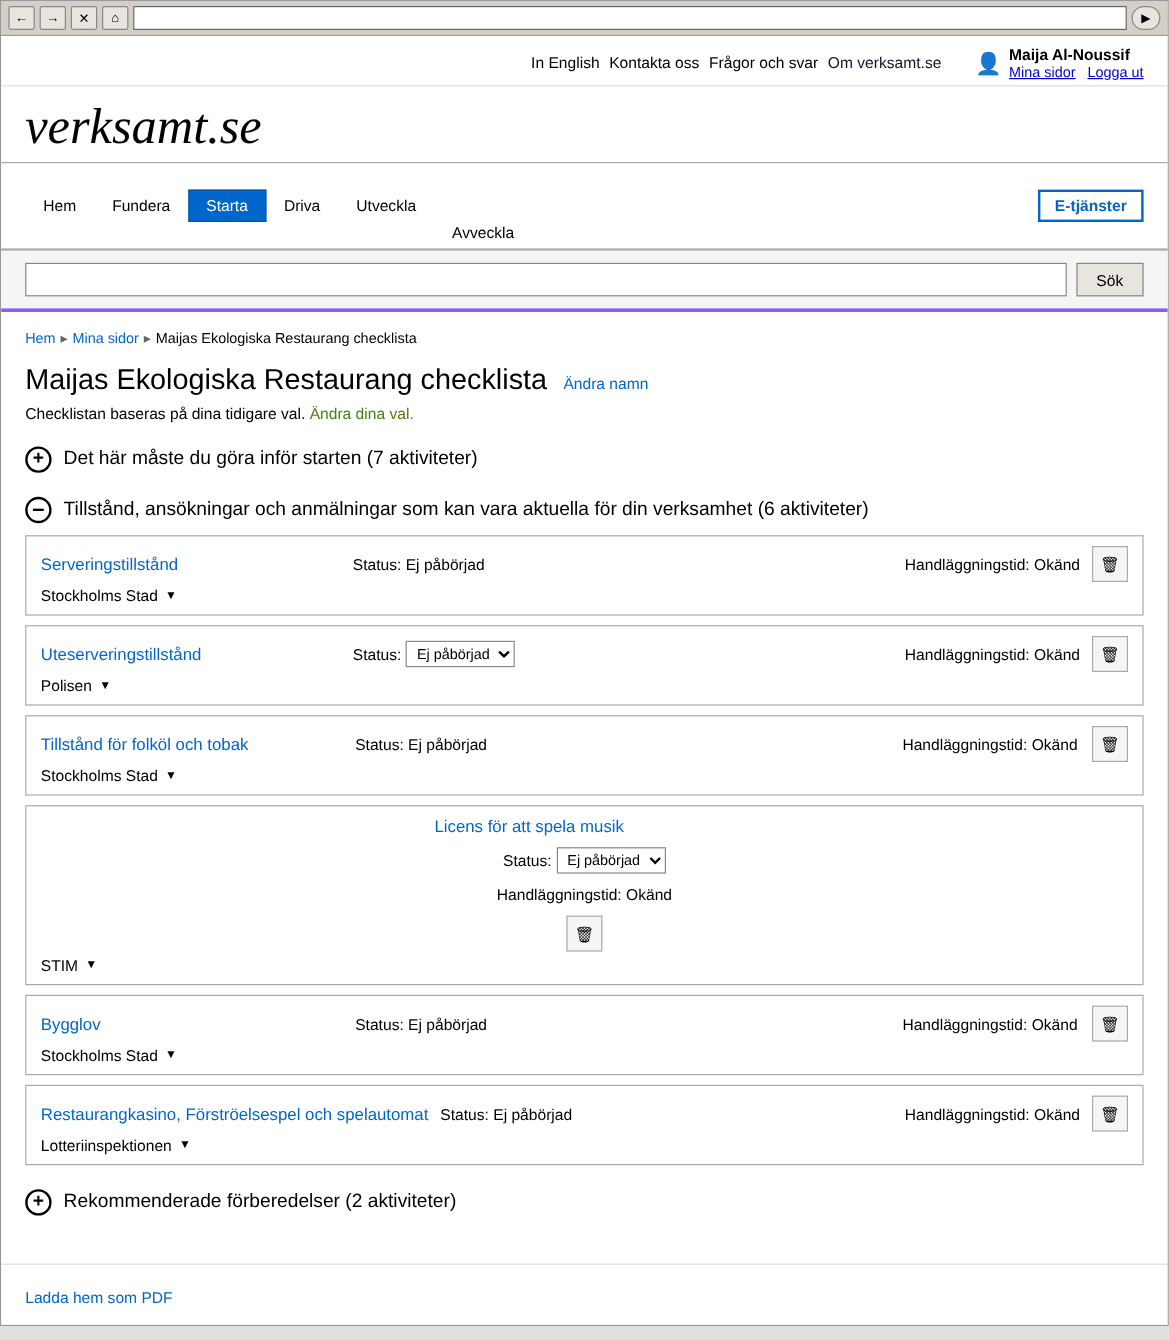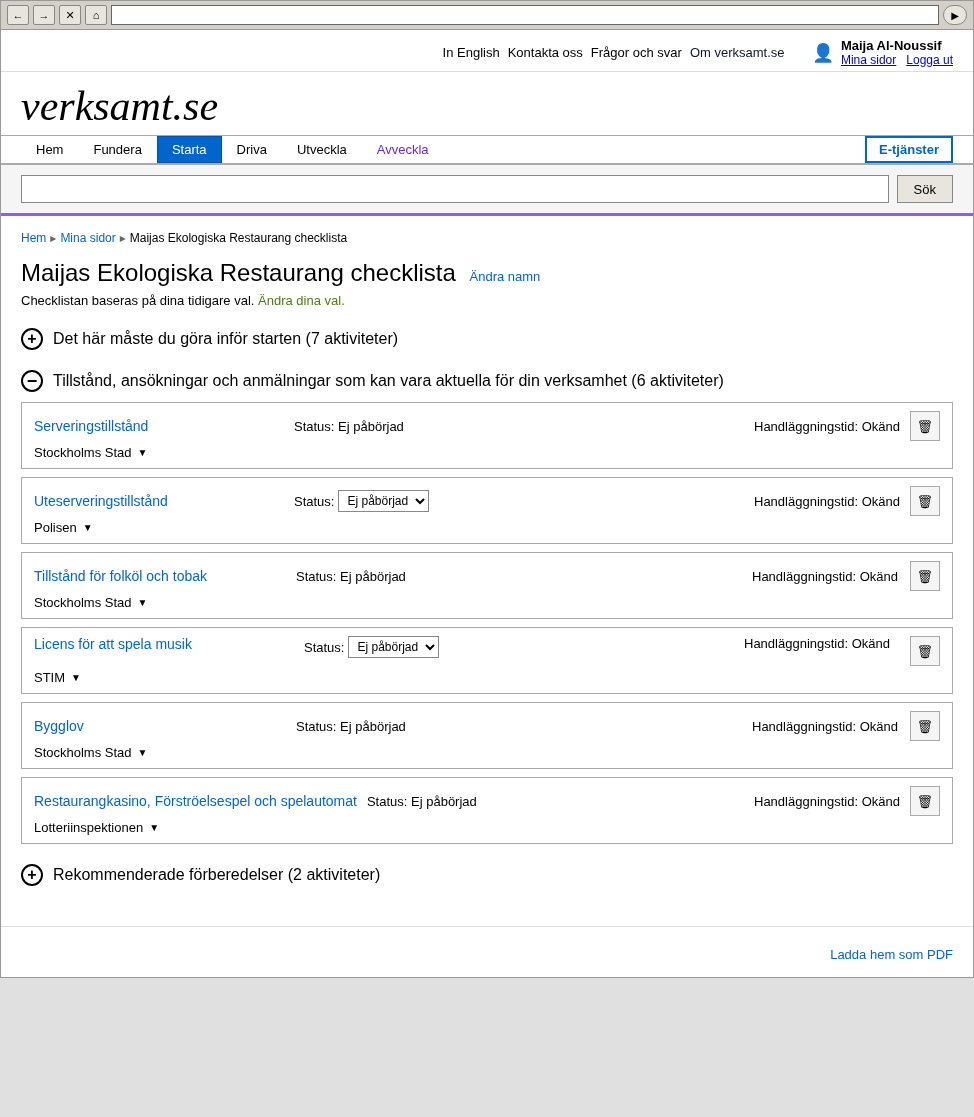--- a/index.html
+++ b/index.html
@@ -79,21 +79,21 @@
         <span>verksamt.se</span>
       </div>
     </div>
 
     <div style="display:flex;align-items:center;padding:0 20px;border-top:1px solid #aaa;border-bottom:2px solid #aaa;margin-top:5px;">
       <a href="#" style="display:inline-block;padding:5px 14px;font-size:13px;text-decoration:none;color:#000;border:1px solid transparent;">Hem</a>
       <a href="#" style="display:inline-block;padding:5px 14px;font-size:13px;text-decoration:none;color:#000;border:1px solid transparent;">Fundera</a>
       <a href="#" style="display:inline-block;padding:5px 14px;font-size:13px;text-decoration:none;color:#fff;background:#0066cc;border:1px solid #0055aa;">Starta</a>
       <a href="#" style="display:inline-block;padding:5px 14px;font-size:13px;text-decoration:none;color:#000;border:1px solid transparent;">Driva</a>
       <a href="#" style="display:inline-block;padding:5px 14px;font-size:13px;text-decoration:none;color:#000;border:1px solid transparent;">Utveckla</a>
-      <a href="#" style="display:inline-block;padding:5px 14px;font-size:13px;text-decoration:none;color:#6d28d9;border:1px solid transparent;">Avveckla</a>
+      <a href="#" style="display:inline-block;padding:5px 14px;font-size:13px;text-decoration:none;color:#000000;border:1px solid transparent;margin-top:44px;">Avveckla</a>
       <div style="flex:1;"></div>
       <button style="padding:4px 12px;background:#fff;border:2px solid #0066cc;color:#0066cc;font-size:13px;cursor:pointer;font-weight:bold;">E-tjänster</button>
     </div>
 
     <div style="display:flex;align-items:center;padding:10px 20px;border-bottom:3px solid #8b5cf6;background:#f5f5f5;">
       <input type="text" class="search-input" style="flex: 1 1 0%; height: 28px; border: 1px solid rgb(136, 136, 136); padding: 3px 8px; font-size: 13px; background: rgb(255, 255, 255);">
       <button style="margin-left:8px;padding:4px 16px;height:28px;background:#e8e4de;border:1px solid #888;font-size:13px;cursor:pointer;">Sök</button>
     </div>
 
     <div class="main-content">
@@ -169,21 +169,21 @@
           <div style="font-size:13px;">Handläggningstid: Okänd</div>
           <div class="trash-icon" style="width:30px;height:30px;display:flex;align-items:center;justify-content:center;cursor:pointer;border:1px solid #aaa;background:#f5f5f5;">🗑</div>
         </div>
         <div class="activity-sub" style="display:flex;align-items:center;gap:6px;margin-top:4px;font-size:13px;">
           <span>Stockholms Stad</span>
           <span style="font-size:10px;cursor:pointer;">▼</span>
         </div>
       </div>
 
       <div class="activity-item">
-        <div class="activity-row" style="display:flex;align-items:flex-start;gap:20px;">
+        <div class="activity-row" style="display:flex;align-items:center;gap:10px;flex-direction:column;">
           <a href="#" style="color:#0066cc;text-decoration:none;font-size:14px;min-width:250px;">Licens för att spela musik</a>
           <div class="status-area" style="flex:1;display:flex;align-items:center;gap:4px;font-size:13px;">
             <span>Status:</span>
             <select style="padding:2px 4px;border:1px solid #888;font-size:12px;background:#fff;">
               <option>Ej påbörjad</option>
               <option>Pågående</option>
               <option>Klar</option>
             </select>
           </div>
           <div style="font-size:13px;">Handläggningstid: Okänd</div>
@@ -225,18 +225,18 @@
         </div>
       </div>
 
       <div class="section-header" style="margin-top:20px;">
         <div class="section-icon" style="border:2px solid #000;border-radius:50%;width:22px;height:22px;display:flex;align-items:center;justify-content:center;font-size:16px;font-weight:bold;flex-shrink:0;">+</div>
         <span style="font-size:16px;">Rekommenderade förberedelser (2 aktiviteter)</span>
       </div>
 
     </div>
 
-    <div style="text-align:right;padding:20px 20px 15px;font-size:13px;border-top:1px solid #ddd;margin-top:10px;">
+    <div style="text-align:left;padding:20px 20px 15px;font-size:13px;border-top:1px solid #ddd;margin-top:10px;">
       <a href="#" style="color:#0066cc;text-decoration:none;">Ladda hem som PDF</a>
     </div>
 
   </div>
 </div>
 
 </body></html>

